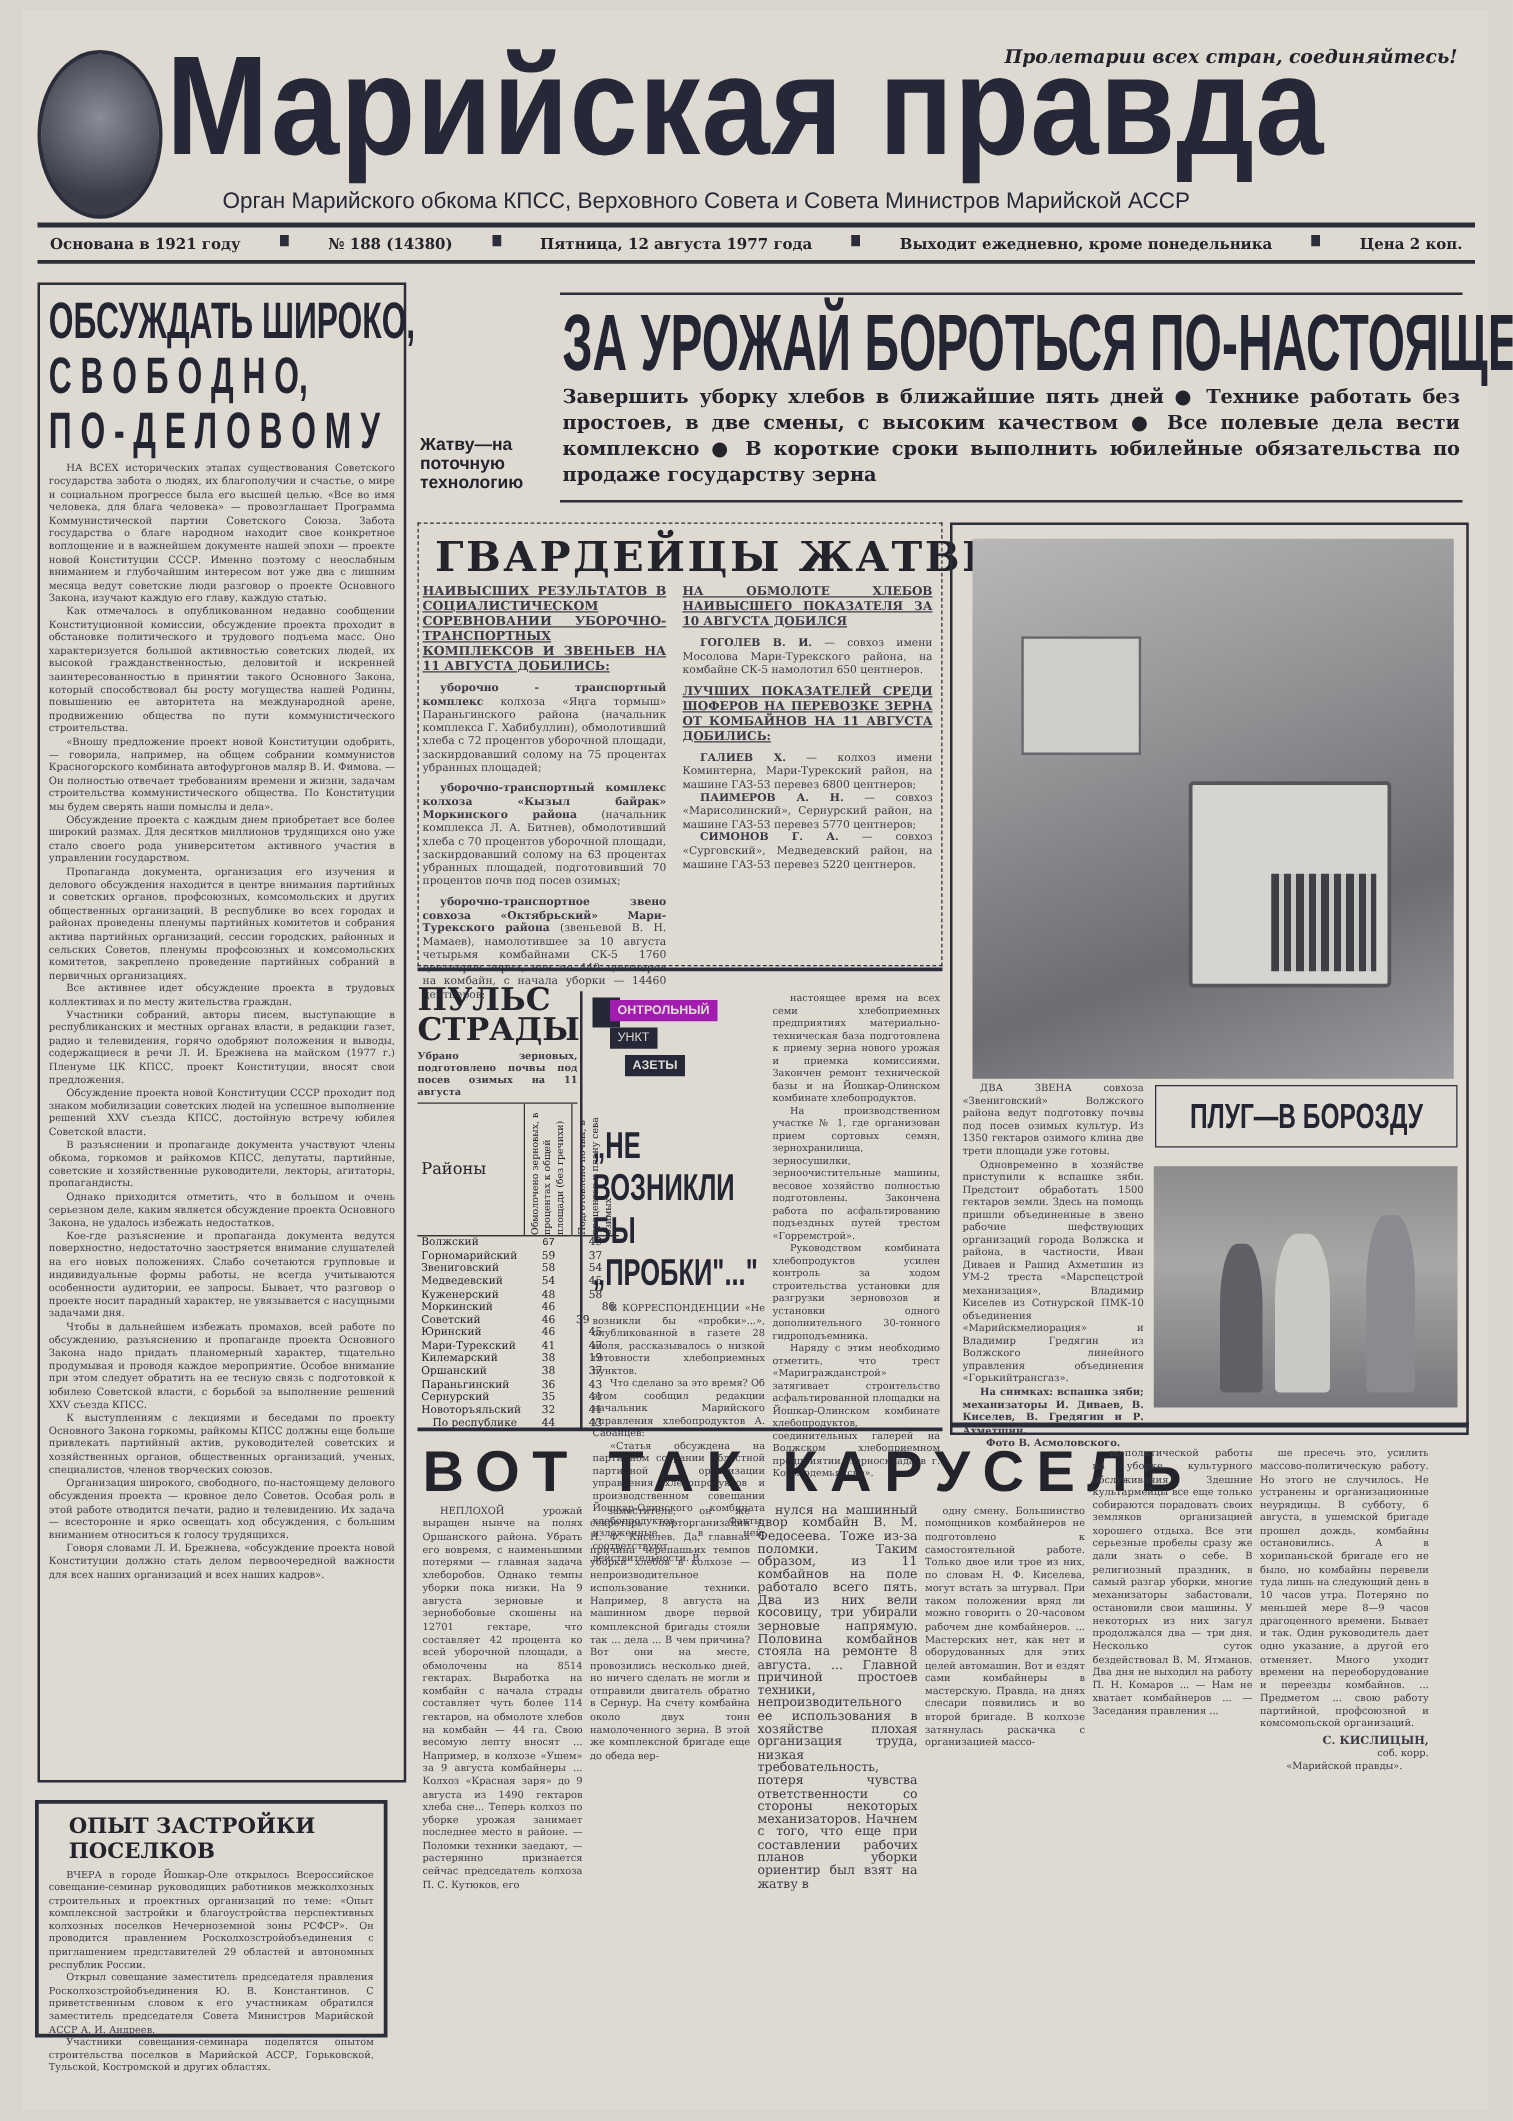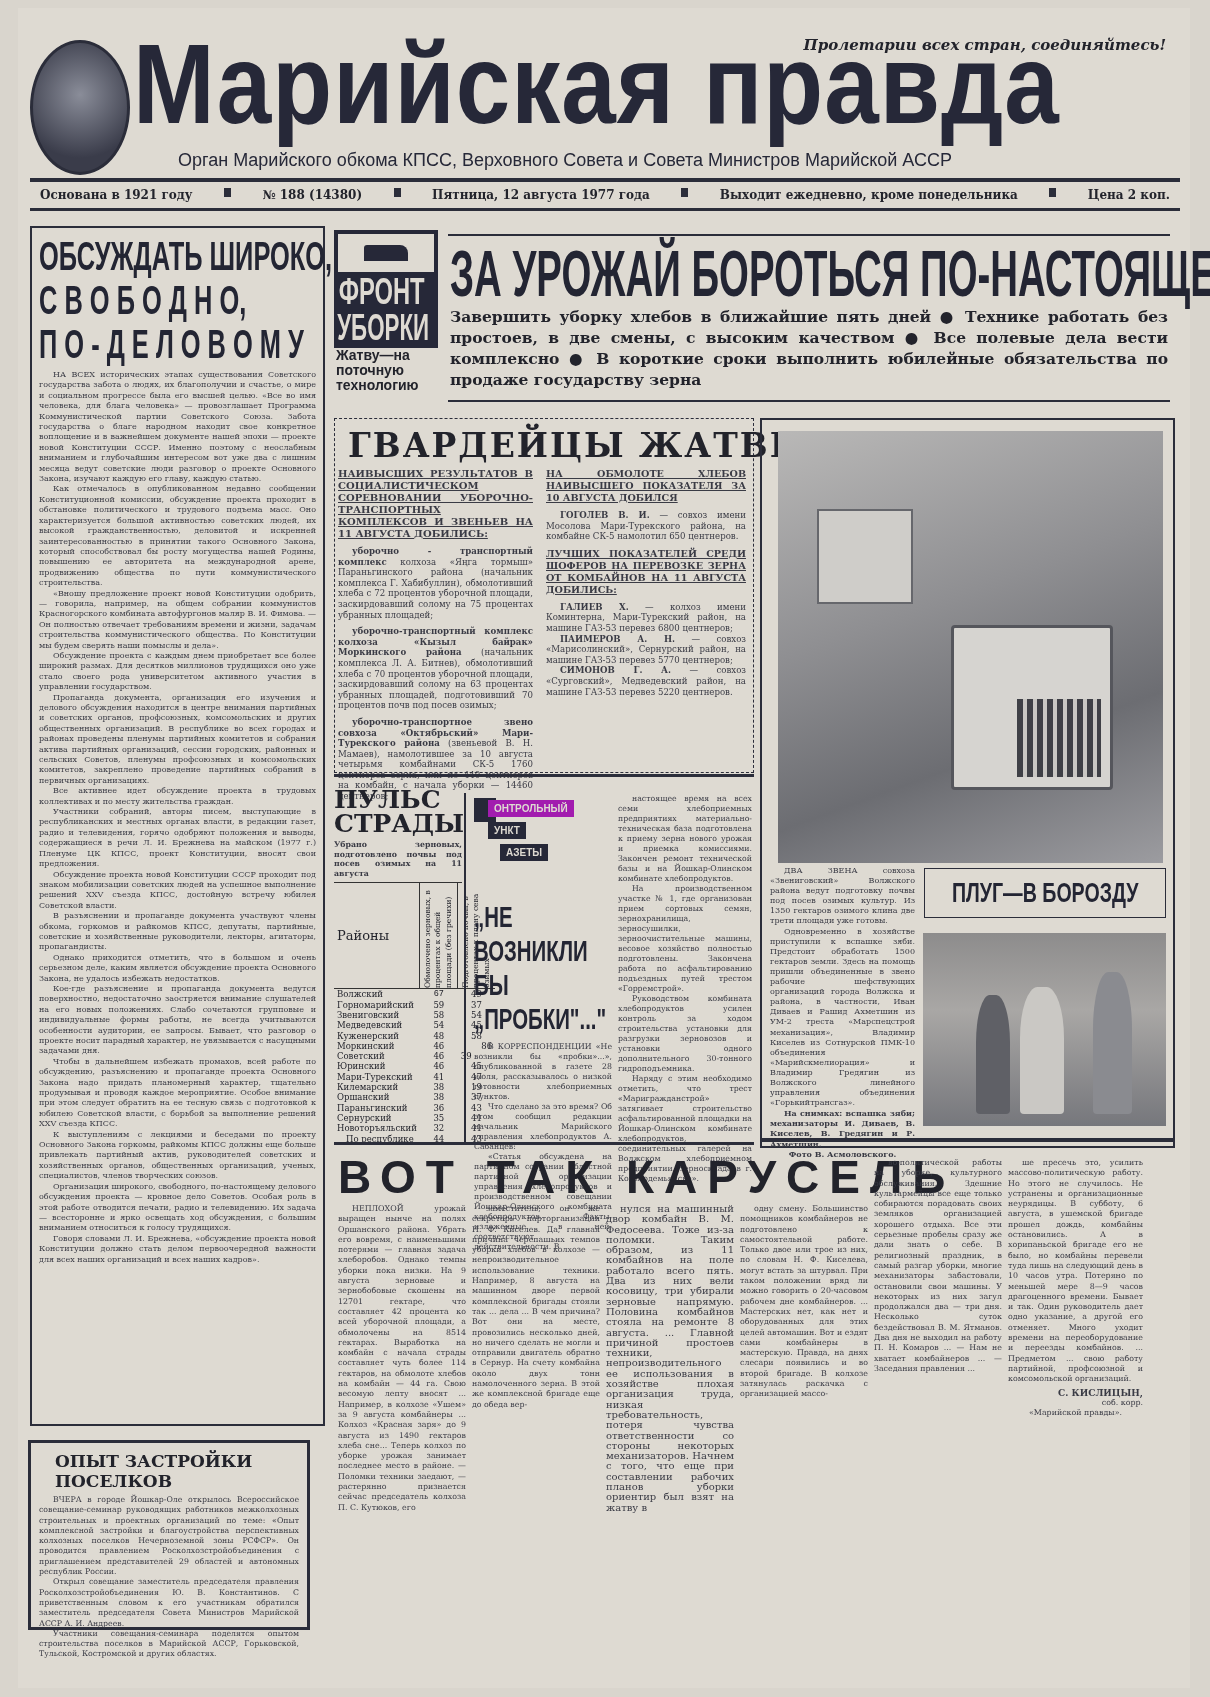--- a/index.html
+++ b/index.html
@@ -75,27 +75,20 @@
 
   <div class="box" style="left:10px;top:1432px;width:282px;height:190px;padding:8px 8px;border-width:3px">
     <div class="cond-small" style="font-family:'DejaVu Serif',serif;font-size:17px;font-weight:bold;margin-left:16px;margin-bottom:4px">ОПЫТ ЗАСТРОЙКИ ПОСЕЛКОВ</div>
     <div class="txt" style="font-size:7.8px;line-height:10.3px">
       <p>ВЧЕРА в городе Йошкар-Оле открылось Всероссийское совещание-семинар руководящих работников межколхозных строительных и проектных организаций по теме: «Опыт комплексной застройки и благоустройства перспективных колхозных поселков Нечерноземной зоны РСФСР». Он проводится правлением Росколхозстройобъединения с приглашением представителей 29 областей и автономных республик России.</p>
       <p>Открыл совещание заместитель председателя правления Росколхозстройобъединения Ю. В. Константинов. С приветственным словом к его участникам обратился заместитель председателя Совета Министров Марийской АССР А. И. Андреев.</p>
       <p>Участники совещания-семинара поделятся опытом строительства поселков в Марийской АССР, Горьковской, Тульской, Костромской и других областях.</p>
     </div>
   </div>
 
-  <div class="abs" style="left:316px;top:222px;width:104px;height:118px;background:#262838;border:2px solid #262838">
-    <div style="height:38px;background:#dedad2;margin:2px;display:flex;align-items:center;justify-content:center">
-      <div style="width:44px;height:16px;background:#262838;border-radius:3px 8px 0 0"></div>
-    </div>
-    <div class="h-cond" style="color:#dedad2;font-size:36px;line-height:36px;transform:scaleX(.66);padding-left:4px">ФРОНТ</div>
-    <div class="h-cond" style="color:#dedad2;font-size:36px;line-height:36px;transform:scaleX(.62);padding-left:2px">УБОРКИ</div>
-  </div>
   <div class="abs cond-small" style="left:318px;top:340px;width:100px;font-size:14px;line-height:15px">Жатву—на поточную технологию</div>
 
   <div class="rule" style="left:430px;top:226px;width:722px;height:2px"></div>
   <div class="abs h-cond" style="left:432px;top:234px;font-size:64px;line-height:64px;transform:scaleX(.6)">ЗА УРОЖАЙ БОРОТЬСЯ ПО-НАСТОЯЩЕМУ</div>
   <div class="abs sub" style="left:432px;top:298px;width:718px">Завершить уборку хлебов в ближайшие пять дней ● Технике работать без простоев, в две смены, с высоким качеством ● Все полевые дела вести комплексно ● В короткие сроки выполнить юбилейные обязательства по продаже государству зерна</div>
   <div class="rule" style="left:430px;top:392px;width:722px;height:2px"></div>
 
   <div class="box" style="left:316px;top:410px;width:420px;height:355px;border-style:dashed;border-width:1px"></div>
   <div class="abs" style="left:330px;top:418px;font-family:'DejaVu Serif',serif;font-weight:bold;font-size:33px;letter-spacing:2px">ГВАРДЕЙЦЫ ЖАТВЫ</div>
   <div class="col txt" style="left:320px;top:460px;width:195px;font-size:8.6px;line-height:10.6px">
@@ -233,21 +226,21 @@
           </tr>
         </tbody>
     </table>
   </div>
   <div class="rule" style="left:446px;top:785px;width:2px;height:350px"></div>
 
   <div class="col" style="left:456px;top:790px;width:138px">
     <div style="position:relative;height:68px">
       <div style="position:absolute;left:0;top:0;width:22px;height:24px;background:#262838"></div>
       <div style="position:absolute;left:14px;top:2px;background:#a21caf;color:#dedad2;font-family:'Liberation Sans',sans-serif;font-weight:bold;font-size:10px;padding:3px 6px">ОНТРОЛЬНЫЙ</div>
-      <div style="position:absolute;left:14px;top:24px;background:#262838;color:#dedad2;font-family:'Liberation Sans',sans-serif;font-weight:bold;font-size:10px;padding:3px 6px">УНКТ</div>
+      <div style="position:absolute;left:14px;top:24px;background:#262838;color:#dedad2;font-family:'Liberation Sans',sans-serif;font-weight:normal;font-size:10px;padding:3px 6px">УНКТ</div>
       <div style="position:absolute;left:26px;top:46px;background:#262838;color:#dedad2;font-family:'Liberation Sans',sans-serif;font-weight:bold;font-size:10px;padding:3px 6px">АЗЕТЫ</div>
     </div>
     <div class="h-cond" style="margin-top:34px;font-size:30px;line-height:34px;white-space:normal;width:200px;transform:scaleX(.68)">„НЕ ВОЗНИКЛИ БЫ „ПРОБКИ"..."</div>
     <div class="txt" style="margin-top:6px;font-size:7.8px;line-height:10px">
       <p>В КОРРЕСПОНДЕНЦИИ «Не возникли бы «пробки»...», опубликованной в газете 28 июля, рассказывалось о низкой готовности хлебоприемных пунктов.</p>
       <p>Что сделано за это время? Об этом сообщил редакции начальник Марийского управления хлебопродуктов А. Сабанцев:</p>
       <p>«Статья обсуждена на партийном собрании областной партийной организации управления хлебопродуктов и производственном совещании Йошкар-Олинского комбината хлебопродуктов. Факты, изложенные в ней, соответствуют действительности. В</p>
     </div>
   </div>
   <div class="col txt" style="left:600px;top:786px;width:134px;font-size:7.8px;line-height:10px">

